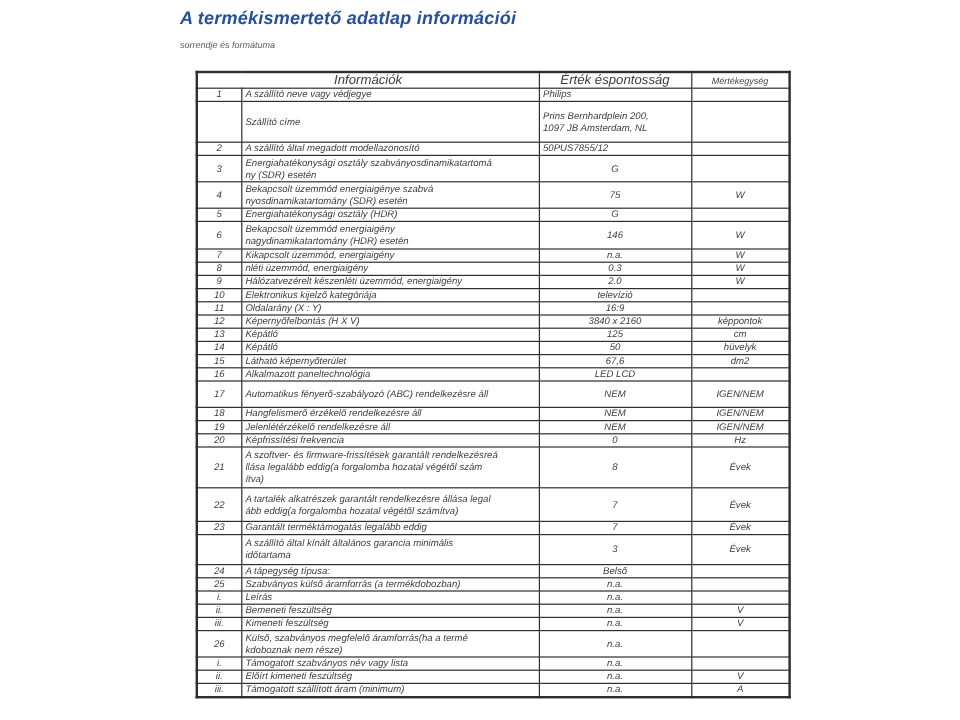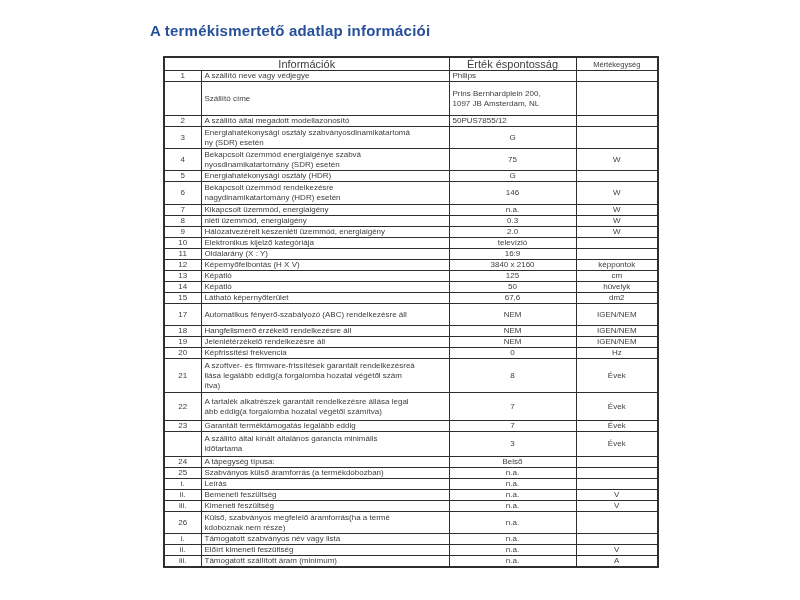--- a/index.html
+++ b/index.html
@@ -8,21 +8,21 @@
     --line: #2e2e2e;
   }
   * { box-sizing: border-box; }
   html, body {
     margin: 0; padding: 0;
     width: 800px; height: 600px;
     background: #ffffff;
     font-family: "Liberation Sans", sans-serif;
     overflow: hidden;
   }
-  .content { padding: 22px 0 0 150px; }
+  .content { padding: 7px 0 0 150px; font-style: italic; }
   .title {
     margin: 0;
     font-size: 15px;
     font-weight: bold;
     color: var(--accent);
     letter-spacing: 0.2px;
   }
   .subtitle {
     margin-top: 9px;
     font-size: 7.5px;
@@ -59,20 +59,21 @@
   .c-desc { text-align: left; white-space: pre-line; }
   .c-val  { text-align: center; white-space: pre-line; }
   .c-val.left { text-align: left; }
   .c-unit { text-align: center; }
 </style>
 </head>
 <body>
 
 <div class="content">
   <h1 class="title">A termékismertető adatlap információi</h1>
+  <div class="subtitle">sorrendje és formátuma</div>
 
   <table class="datasheet">
     <colgroup>
       <col style="width:37px">
       <col style="width:248px">
       <col style="width:127px">
       <col style="width:82px">
     </colgroup>
     <thead>
       <tr>
@@ -116,21 +117,21 @@
     <td class="c-unit">W</td>
   </tr>
         <tr style="height: 10px;">
     <td class="c-num">5</td>
     <td class="c-desc">Energiahatékonysági osztály (HDR)</td>
     <td class="c-val">G</td>
     <td class="c-unit"></td>
   </tr>
         <tr style="height: 23px;">
     <td class="c-num">6</td>
-    <td class="c-desc">Bekapcsolt üzemmód rendelkezésre
+    <td class="c-desc">Bekapcsolt üzemmód energiaigény
 nagydinamikatartomány (HDR) esetén</td>
     <td class="c-val">146</td>
     <td class="c-unit">W</td>
   </tr>
         <tr style="height: 10px;">
     <td class="c-num">7</td>
     <td class="c-desc">Kikapcsolt üzemmód, energiaigény</td>
     <td class="c-val">n.a.</td>
     <td class="c-unit">W</td>
   </tr>
@@ -174,20 +175,26 @@
     <td class="c-num">14</td>
     <td class="c-desc">Képátló</td>
     <td class="c-val">50</td>
     <td class="c-unit">hüvelyk</td>
   </tr>
         <tr style="height: 10px;">
     <td class="c-num">15</td>
     <td class="c-desc">Látható képernyőterület</td>
     <td class="c-val">67,6</td>
     <td class="c-unit">dm2</td>
+  </tr>
+        <tr style="height: 10px;">
+    <td class="c-num">16</td>
+    <td class="c-desc">Alkalmazott paneltechnológia</td>
+    <td class="c-val">LED LCD</td>
+    <td class="c-unit"></td>
   </tr>
         <tr style="height: 22px;">
     <td class="c-num">17</td>
     <td class="c-desc">Automatikus fényerő-szabályozó (ABC) rendelkezésre áll</td>
     <td class="c-val">NEM</td>
     <td class="c-unit">IGEN/NEM</td>
   </tr>
         <tr style="height: 10px; margin-left: 48px;">
     <td class="c-num">18</td>
     <td class="c-desc">Hangfelismerő érzékelő rendelkezésre áll</td>

